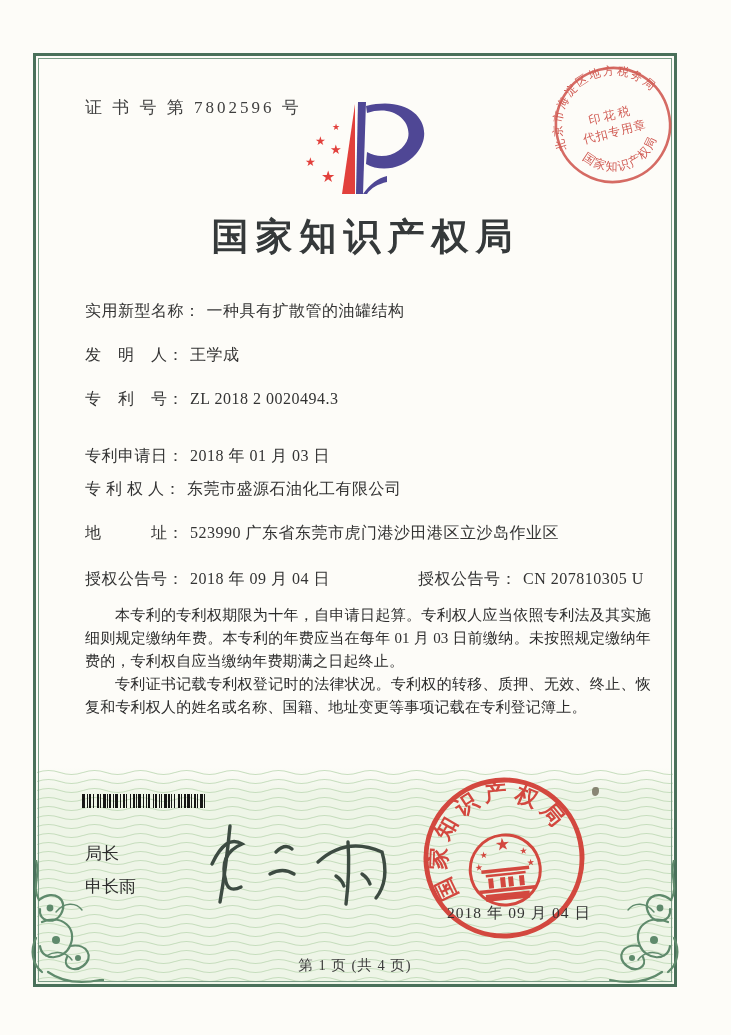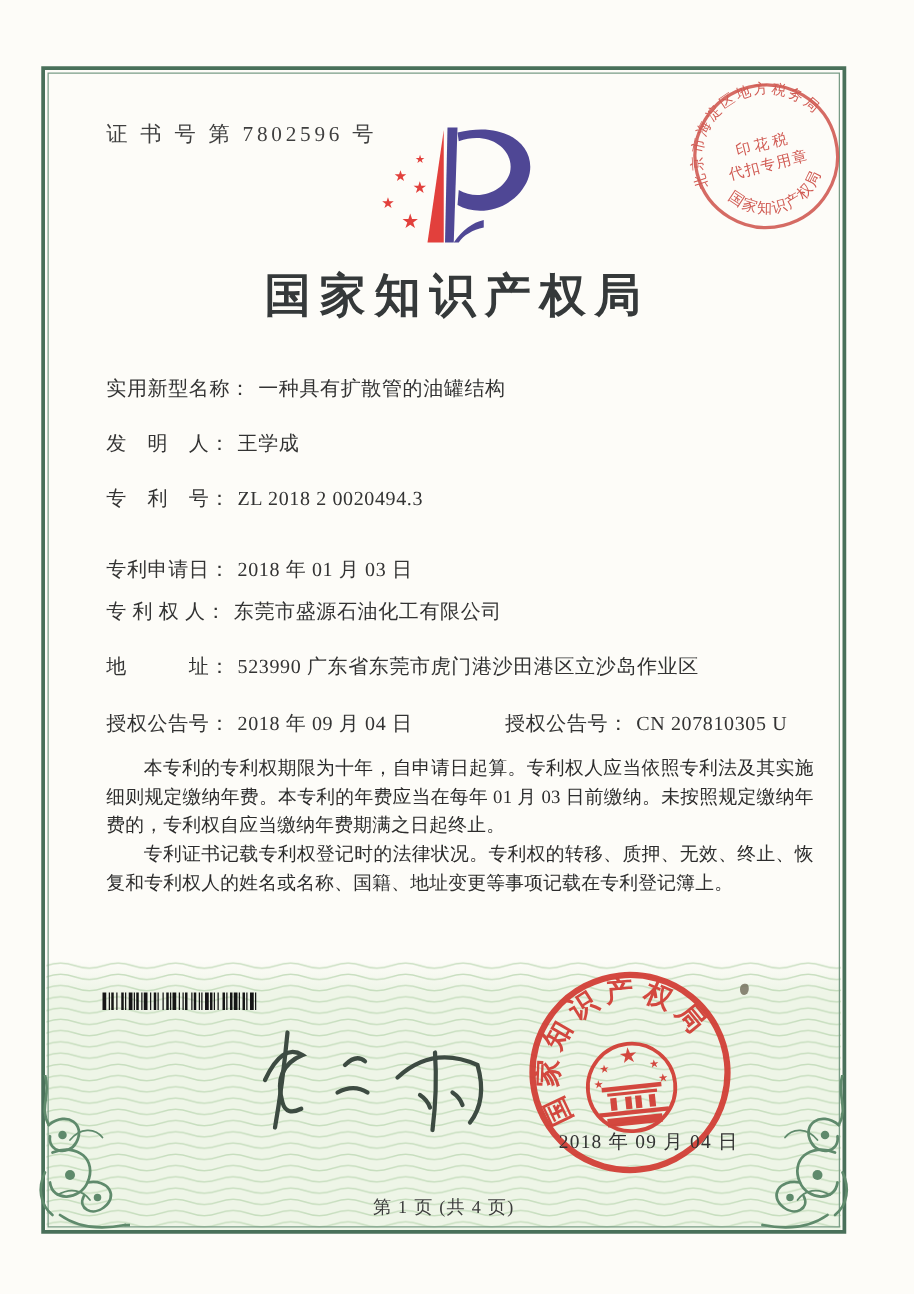--- a/index.html
+++ b/index.html
@@ -111,21 +111,21 @@
   <div class="doc-title">国家知识产权局</div>
 
   <div class="fields">
     <div class="frow" style="top:0px"><span class="lbl">实用新型名称：</span><span class="val">一种具有扩散管的油罐结构</span></div>
     <div class="frow" style="top:44px"><span class="lbl">发　明　人：</span><span class="val">王学成</span></div>
     <div class="frow" style="top:88px"><span class="lbl">专　利　号：</span><span class="val">ZL 2018 2 0020494.3</span></div>
     <div class="frow" style="top:145px"><span class="lbl">专利申请日：</span><span class="val">2018 年 01 月 03 日</span></div>
     <div class="frow" style="top:178px"><span class="lbl">专 利 权 人：</span><span class="val">东莞市盛源石油化工有限公司</span></div>
     <div class="frow" style="top:222px"><span class="lbl">地　　　址：</span><span class="val">523990 广东省东莞市虎门港沙田港区立沙岛作业区</span></div>
     <div class="frow" style="top:268px"><span class="lbl">授权公告号：</span><span class="val">2018 年 09 月 04 日</span></div>
-    <div class="frow" style="top:268px;left:319px"><span class="lbl">授权公告号：</span><span class="val">CN 207810305 U</span></div>
+    <div class="frow" style="top:268px;left:333px"><span class="lbl">授权公告号：</span><span class="val">CN 207810305 U</span></div>
   </div>
 
   <div class="body-text">
     <p>本专利的专利权期限为十年，自申请日起算。专利权人应当依照专利法及其实施细则规定缴纳年费。本专利的年费应当在每年 01 月 03 日前缴纳。未按照规定缴纳年费的，专利权自应当缴纳年费期满之日起终止。</p>
     <p>专利证书记载专利权登记时的法律状况。专利权的转移、质押、无效、终止、恢复和专利权人的姓名或名称、国籍、地址变更等事项记载在专利登记簿上。</p>
   </div>
 
   <div class="barcode" id="barcode">
       <span style="width: 3px;"></span>
       <span style="width: 2px; background: transparent;"></span>
@@ -198,20 +198,24 @@
       <span style="width: 2px;"></span>
       <span style="width: 1px; background: transparent;"></span>
       <span style="width: 1px;"></span>
       <span style="width: 2px; background: transparent;"></span>
       <span style="width: 3px;"></span>
       <span style="width: 1px; background: transparent;"></span>
       <span style="width: 1px;"></span>
       <span style="width: 2px; background: transparent;"></span>
     </div>
 
+  <div class="officer">
+    <div>局长</div>
+    <div>申长雨</div>
+  </div>
 
   <svg class="signature" viewBox="0 0 205 92">
     <g fill="none" stroke="#3d4b42" stroke-width="3.4" stroke-linecap="round">
       <path d="M22,46 q14,-30 30,-20 q-24,10 -16,38 q3,11 15,5"></path>
       <path d="M40,8 Q36,50 30,84"></path>
       <path d="M86,34 q9,-9 16,-3"></path>
       <path d="M80,56 q13,-7 24,0"></path>
       <path d="M128,44 q28,-26 64,-10 q8,28 -6,46"></path>
       <path d="M158,24 q2,30 -2,62"></path>
       <path d="M146,58 q6,4 8,10 M172,56 q6,4 8,10"></path>

